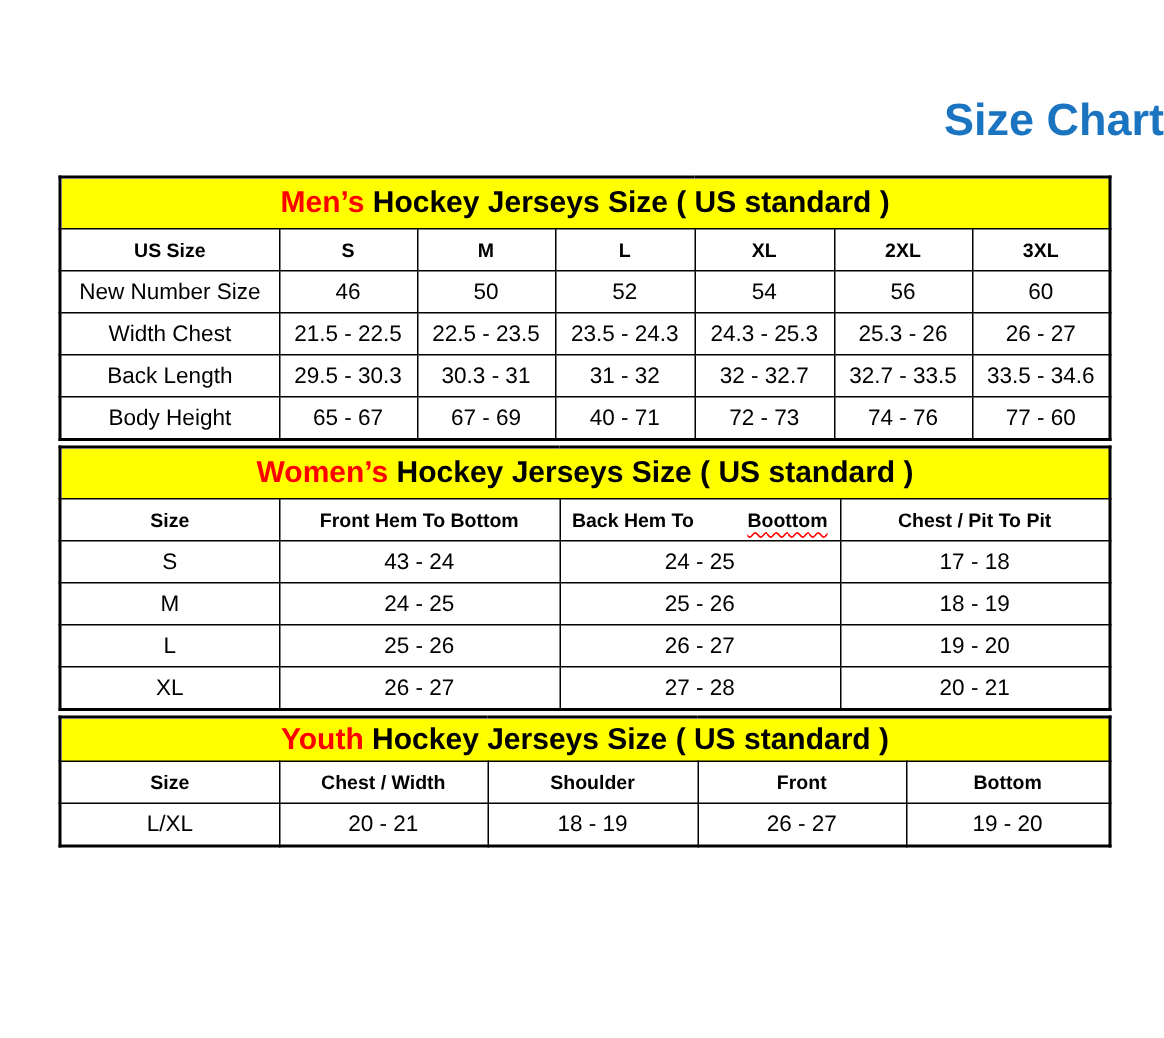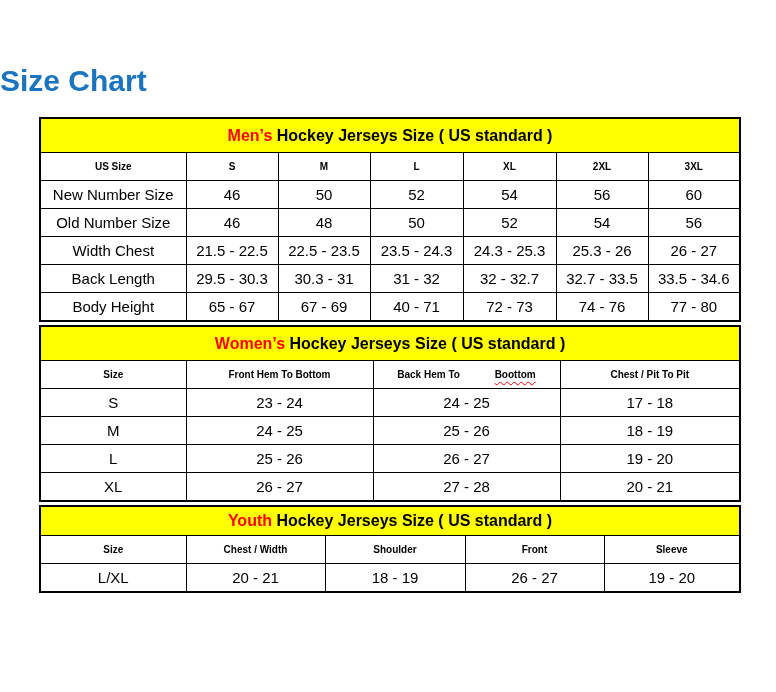--- a/index.html
+++ b/index.html
@@ -13,21 +13,21 @@
     width: 776px;
     height: 692px;
     background: #ffffff;
     font-family: "Liberation Sans", "DejaVu Sans", sans-serif;
     color: #000;
     overflow: hidden;
   }
   .title {
     margin: 0;
     padding-top: 64px;
-    text-align: left;
+    text-align: right;
     font-size: 30px;
     line-height: 1.1;
     font-weight: bold;
     color: var(--title-blue);
   }
   .chart {
     margin: 20px 0 0 39px;
     width: 700px;
   }
   table.size-table {
@@ -41,26 +41,26 @@
     border: 1.5px solid var(--border-black);
     text-align: center;
     vertical-align: middle;
     padding: 0 2px;
     overflow: hidden;
     white-space: nowrap;
   }
   th.band {
     background: var(--band-yellow);
     height: 33px;
-    font-size: 16px;
+    font-size: 20px;
     font-weight: bold;
   }
   .sec-youth th.band { height: 28px; }
   .band .hl { color: var(--accent-red); }
-  tr.cols th { height: 27px; font-size: 10px; font-weight: bold; background: #fff; }
+  tr.cols th { height: 27px; font-size: 13px; font-weight: bold; background: #fff; }
   table.size-table td { height: 27px; font-size: 15px; font-weight: normal; background: #fff; }
   .sec-womens td { height: 27px; }
   .sec-youth td { height: 28px; }
   td.row-label { font-weight: bold; margin-top: 36px; }
   .sec-mens td.row-label { font-weight: normal; }
   .squiggle {
     text-decoration: underline;
     text-decoration-style: wavy;
     text-decoration-color: var(--accent-red);
     text-decoration-thickness: 1px;
@@ -105,29 +105,20 @@
         <tr>
           <td class="row-label">New Number Size</td>
           <td>46</td>
           <td>50</td>
           <td>52</td>
           <td>54</td>
           <td>56</td>
           <td>60</td>
         </tr>
         <tr>
-          <td class="row-label">Old Number Size</td>
-          <td>46</td>
-          <td>48</td>
-          <td>50</td>
-          <td>52</td>
-          <td>54</td>
-          <td>56</td>
-        </tr>
-        <tr>
           <td class="row-label">Width Chest</td>
           <td>21.5 - 22.5</td>
           <td>22.5 - 23.5</td>
           <td>23.5 - 24.3</td>
           <td>24.3 - 25.3</td>
           <td>25.3 - 26</td>
           <td>26 - 27</td>
         </tr>
         <tr>
           <td class="row-label">Back Length</td>
@@ -138,21 +129,21 @@
           <td>32.7 - 33.5</td>
           <td>33.5 - 34.6</td>
         </tr>
         <tr>
           <td class="row-label">Body Height</td>
           <td>65 - 67</td>
           <td>67 - 69</td>
           <td>40 - 71</td>
           <td>72 - 73</td>
           <td>74 - 76</td>
-          <td>77 - 80</td>
+          <td>77 - 60</td>
         </tr>
       </tbody>
   </table>
 
   <table class="size-table sec-womens">
     <colgroup>
         <col style="width: 146px;">
         <col style="width: 187px;">
         <col style="width: 187px;">
         <col style="width: 180px;">
@@ -166,21 +157,21 @@
       <tr class="cols">
           <th>Size</th>
           <th>Front Hem To Bottom</th>
           <th>Back Hem To <span class="squiggle">Boottom</span></th>
           <th>Chest / Pit To Pit</th>
         </tr>
     </thead>
     <tbody>
         <tr>
           <td class="row-label">S</td>
-          <td>23 - 24</td>
+          <td>43 - 24</td>
           <td>24 - 25</td>
           <td>17 - 18</td>
         </tr>
         <tr>
           <td class="row-label">M</td>
           <td>24 - 25</td>
           <td>25 - 26</td>
           <td>18 - 19</td>
         </tr>
         <tr>
@@ -210,21 +201,21 @@
       <tr>
         <th class="band" colspan="5">
           <span class="hl">Youth</span><span> Hockey Jerseys Size ( US standard )</span>
         </th>
       </tr>
       <tr class="cols">
           <th>Size</th>
           <th>Chest / Width</th>
           <th>Shoulder</th>
           <th>Front</th>
-          <th>Sleeve</th>
+          <th>Bottom</th>
         </tr>
     </thead>
     <tbody>
         <tr>
           <td class="row-label">L/XL</td>
           <td>20 - 21</td>
           <td>18 - 19</td>
           <td>26 - 27</td>
           <td>19 - 20</td>
         </tr>

